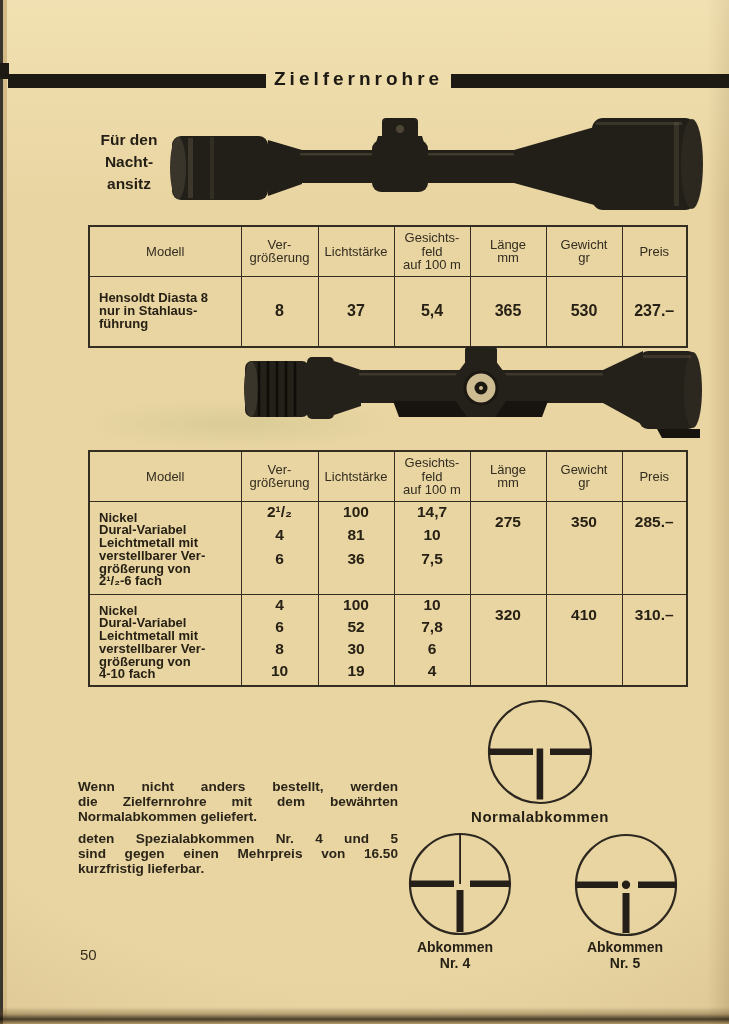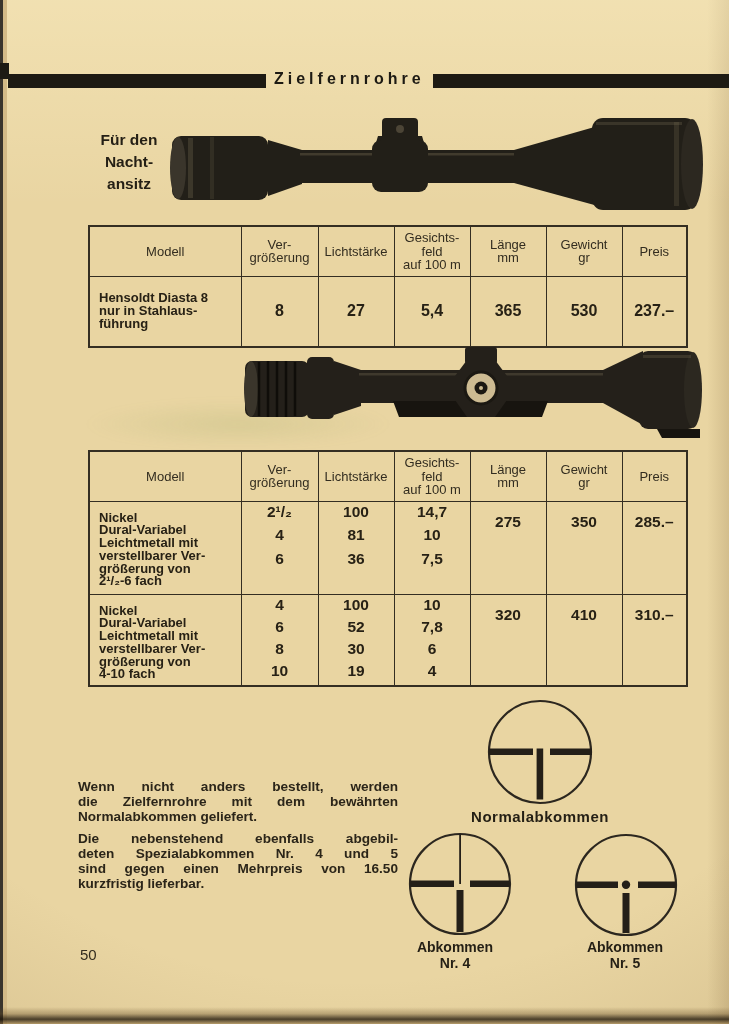--- a/index.html
+++ b/index.html
@@ -21,21 +21,21 @@
   .bottom-edge{position:absolute;left:0;bottom:0;width:729px;height:17px;
     background:linear-gradient(180deg, rgba(96,72,36,0) 0%, rgba(96,72,36,.35) 40%, rgba(30,21,9,.78) 72%, rgba(146,115,66,.55) 100%);}
   .tint-green{position:absolute;left:85px;top:398px;width:340px;height:52px;pointer-events:none;
     background:radial-gradient(60% 60% at 45% 50%, rgba(138,158,88,.17), rgba(138,158,88,0) 75%);filter:blur(4px);}
   
   .header{position:absolute;left:8px;top:62px;width:721px;height:34px;display:flex;align-items:center;}
   .bar{height:14px;background:#1d1a13;margin-top:4px;}
   .bar.left{width:258px;}
   .bar.right{flex:1;}
   .page-title{
-    margin:0 8px;font-size:16px;font-weight:700;letter-spacing:4px;color:#1d1a13;white-space:nowrap;
+    margin:0 8px;font-size:19px;font-weight:700;letter-spacing:4px;color:#1d1a13;white-space:nowrap;
   }
   
   .section-label{position:absolute;text-align:center;font-weight:700;color:#241f15;}
   .label-nacht{left:86px;top:129px;width:86px;font-size:15.5px;line-height:22px;}
   .label-jede{left:88px;top:363px;width:210px;font-size:16.5px;line-height:22px;}
   
   table.spec{position:absolute;border-collapse:collapse;table-layout:fixed;width:598px;left:88px;}
   table.spec, table.spec th, table.spec td{border:1.3px solid #342e22;}
   table.spec{border-width:2.5px;}
   .t1{top:225px;}
@@ -148,21 +148,21 @@
             <div>Preis</div>
           </th>
     </tr>
     <tr class="drow">
       <td class="modell">
         <div>Hensoldt Diasta 8</div>
         <div>nur in Stahlaus-</div>
         <div>führung</div>
       </td>
       <td class="num">8</td>
-      <td class="num">27</td>
+      <td class="num">37</td>
       <td class="num">5,4</td>
       <td class="num">365</td>
       <td class="num">530</td>
       <td class="num">237.–</td>
     </tr>
   </tbody>
     </table>
 
 
   <svg style="left:243px;top:345px;" width="462" height="96" viewBox="0 0 462 96">
@@ -295,21 +295,20 @@
   </tbody>
     </table>
 
   <div class="notes">
     <div class="para">
       <div class="jl">Wenn nicht anders bestellt, werden</div>
       <div class="jl">die Zielfernrohre mit dem bewährten</div>
       <div>Normalabkommen geliefert.</div>
     </div>
     <div class="para">
-      <div class="jl">Die nebenstehend ebenfalls abgebil-</div>
       <div class="jl">deten Spezialabkommen Nr. 4 und 5</div>
       <div class="jl">sind gegen einen Mehrpreis von 16.50</div>
       <div>kurzfristig lieferbar.</div>
     </div>
   </div>
 
   <svg style="left:484px;top:698px;" width="112" height="112" viewBox="0 0 112 112">
     <circle cx="56" cy="54" r="51" fill="none" stroke="#2c271f" stroke-width="2.2"></circle>
     <rect x="5" y="50.5" width="44" height="6.5" fill="#241f18"></rect>
     <rect x="66" y="50.5" width="42" height="6.5" fill="#241f18"></rect>

